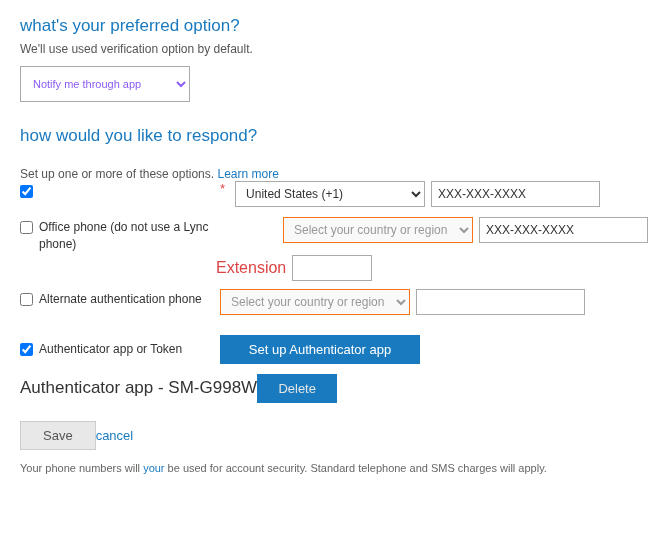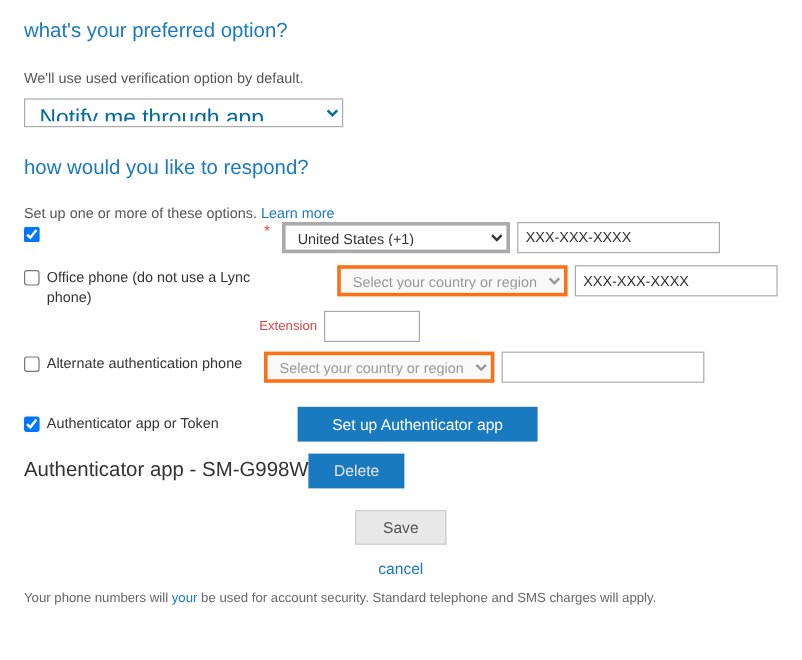--- a/index.html
+++ b/index.html
@@ -9,36 +9,36 @@
       color: #333;
       background: #fff;
       width: 668px;
       min-height: 550px;
       padding: 16px 20px;
     }
     h2.question {
       color: #1a7abf;
       font-size: 17px;
       font-weight: 400;
-      margin-bottom: 22px;
+      margin-bottom: 6px;
     }
     .subtitle {
       font-size: 12px;
       color: #555;
       margin-bottom: 10px;
     }
     select.preferred-select {
       border: 1px solid #aaa;
       padding: 4px 8px;
-      font-size: 19px;
-      color: #0369a1;
+      font-size: 11px;
+      color: #8b5cf6;
       background: #fff;
       min-width: 170px;
       margin-bottom: 16px;
-      height: 24px;
+      height: 36px;
     }
     h2.question2 {
       color: #1a7abf;
       font-size: 17px;
       font-weight: 400;
       margin-bottom: 21px;
       margin-top: 8px;
     }
     .setup-subtitle {
       font-size: 12px;
@@ -69,21 +69,21 @@
       color: #333;
       line-height: 1.4;
     }
     .option-row .controls {
       display: flex;
       align-items: flex-start;
       gap: 6px;
       flex: 1;
     }
     select.country-select {
-      border: 3px solid #f97316;
+      border: 1px solid #f97316;
       padding: 3px 6px;
       font-size: 12px;
       color: #999;
       background: #f9f9f9;
       min-width: 190px;
       height: 26px;
     }
     select.country-select.active {
       color: #333;
       background: #fff;
@@ -102,21 +102,21 @@
       color: #333;
     }
     .extension-row {
       display: flex;
       align-items: center;
       gap: 6px;
       margin-top: 2px;
       margin-left: 196px;
     }
     .extension-label {
-      font-size: 11px;
+      font-size: 16px;
       color: #d44;
       font-style: normal;
     }
     .extension-input {
       border: 1px solid #aaa;
       padding: 3px 6px;
       font-size: 12px;
       width: 80px;
       height: 26px;
     }
@@ -138,21 +138,20 @@
       color: #333;
     }
     .btn-setup {
       background: #1a7abf;
       color: #fff;
       border: none;
       padding: 7px 20px;
       font-size: 13px;
       cursor: pointer;
       min-width: 200px;
-      margin-left: 28px;
     }
     .btn-delete {
       background: #1a7abf;
       color: #e5e5e5;
       border: none;
       padding: 7px 20px;
       font-size: 13px;
       cursor: pointer;
       min-width: 80px;
     }
@@ -163,23 +162,21 @@
       padding-left: 0;
     }
     .device-label {
       font-size: 17px;
       color: #333;
       min-width: 200px;
     }
     .save-row {
       display: flex;
       align-items: center;
-      gap: 12px;
       margin-bottom: 12px;
-      flex-direction: column;
     }
     .btn-save {
       background: #e8e8e8;
       color: #555;
       border: 1px solid #ccc;
       padding: 6px 22px;
       font-size: 13px;
       cursor: pointer;
     }
     .btn-cancel {

